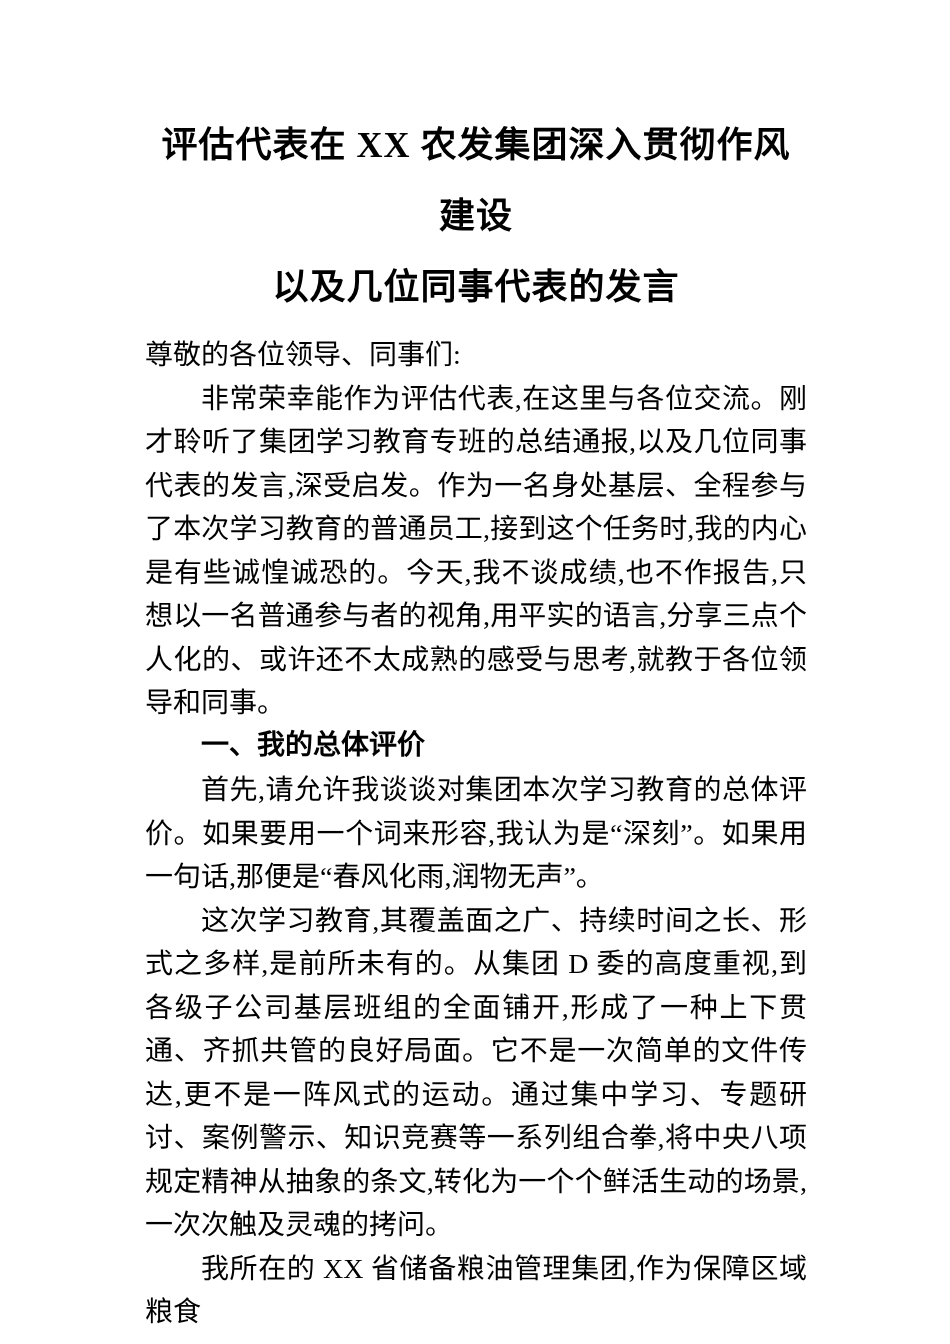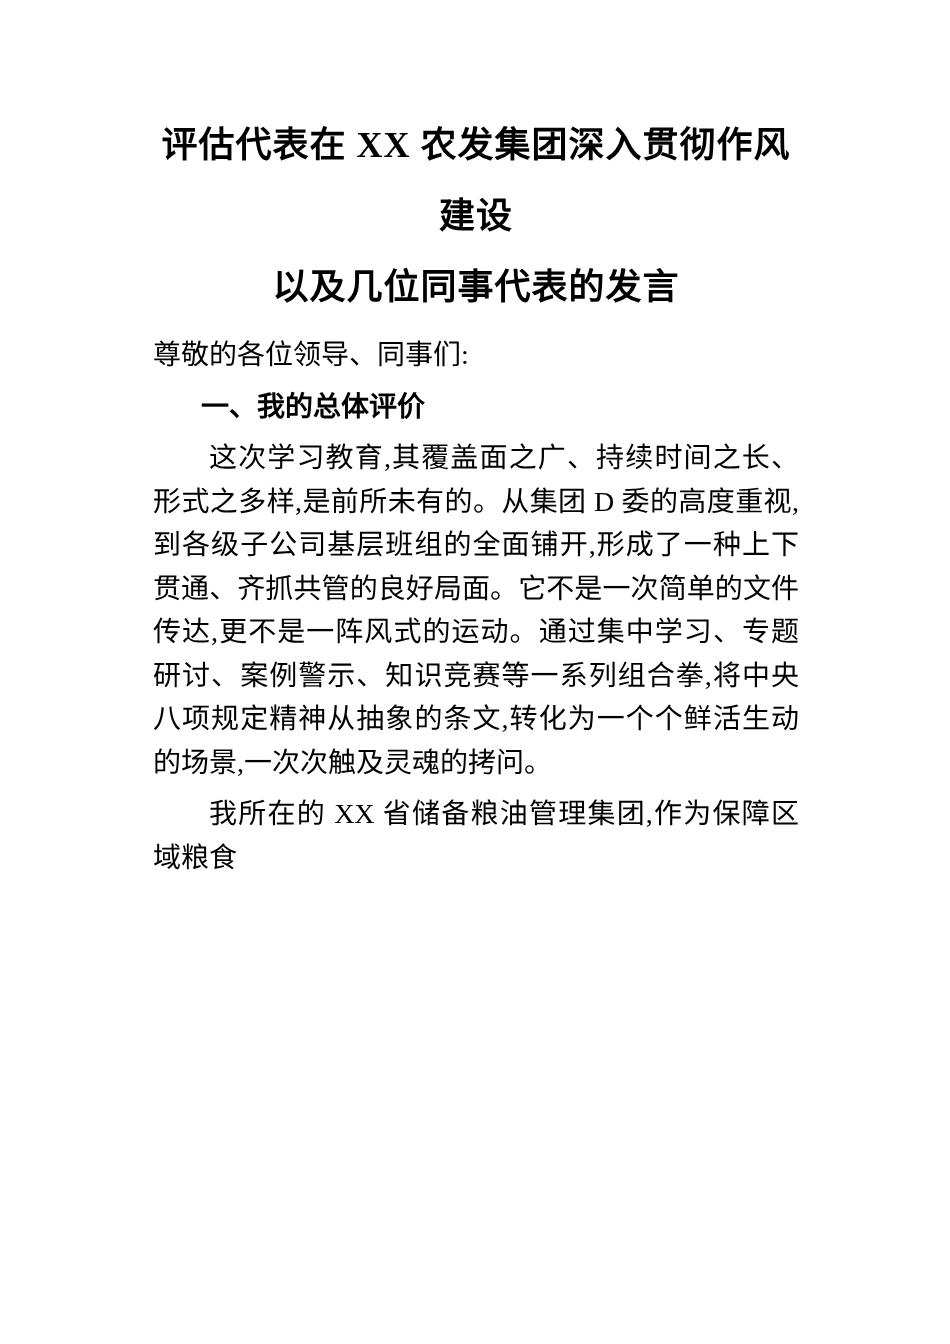--- a/index.html
+++ b/index.html
@@ -30,29 +30,29 @@
     margin: 0 0 10px 0;
   }
   .doc-body {
     font-family: "Liberation Serif", "DejaVu Serif", serif;
     font-weight: 400;
     font-size: 28px;
     line-height: 43.5px;
     text-align: justify;
   }
   .para {
-    margin: 8px;
+    margin: 0;
     word-break: break-all;
   }
   .para.indent {
     text-indent: 2em;
   }
   .section-heading {
     margin: 0;
-    font-family: Liberation Serif, serif;
+    font-family: Liberation Mono, monospace;
     font-weight: 700;
     font-size: 28px;
     line-height: 43.5px;
     text-indent: 2em;
   }
 </style>
 </head>
 <body>
 
 <div class="page">
@@ -60,22 +60,24 @@
   <h1 class="doc-title">
     <span>评估代表在 XX 农发集团深入贯彻作风建设</span><br>
     <span>以及几位同事代表的发言</span>
   </h1>
 
   <div class="doc-body">
 
     <p class="para">尊敬的各位领导、同事们:</p>
 
 
+    <p class="para indent">非常荣幸能作为评估代表,在这里与各位交流。刚才聆听了集团学习教育专班的总结通报,以及几位同事代表的发言,深受启发。作为一名身处基层、全程参与了本次学习教育的普通员工,接到这个任务时,我的内心是有些诚惶诚恐的。今天,我不谈成绩,也不作报告,只想以一名普通参与者的视角,用平实的语言,分享三点个人化的、或许还不太成熟的感受与思考,就教于各位领导和同事。</p>
 
     <p class="section-heading">一、我的总体评价</p>
 
+    <p class="para indent">首先,请允许我谈谈对集团本次学习教育的总体评价。如果要用一个词来形容,我认为是“深刻”。如果用一句话,那便是“春风化雨,润物无声”。</p>
 
     <p class="para indent">这次学习教育,其覆盖面之广、持续时间之长、形式之多样,是前所未有的。从集团 D 委的高度重视,到各级子公司基层班组的全面铺开,形成了一种上下贯通、齐抓共管的良好局面。它不是一次简单的文件传达,更不是一阵风式的运动。通过集中学习、专题研讨、案例警示、知识竞赛等一系列组合拳,将中央八项规定精神从抽象的条文,转化为一个个鲜活生动的场景,一次次触及灵魂的拷问。</p>
 
     <p class="para indent">我所在的 XX 省储备粮油管理集团,作为保障区域粮食</p>
 
   </div>
 </div>
 
 </body></html>

